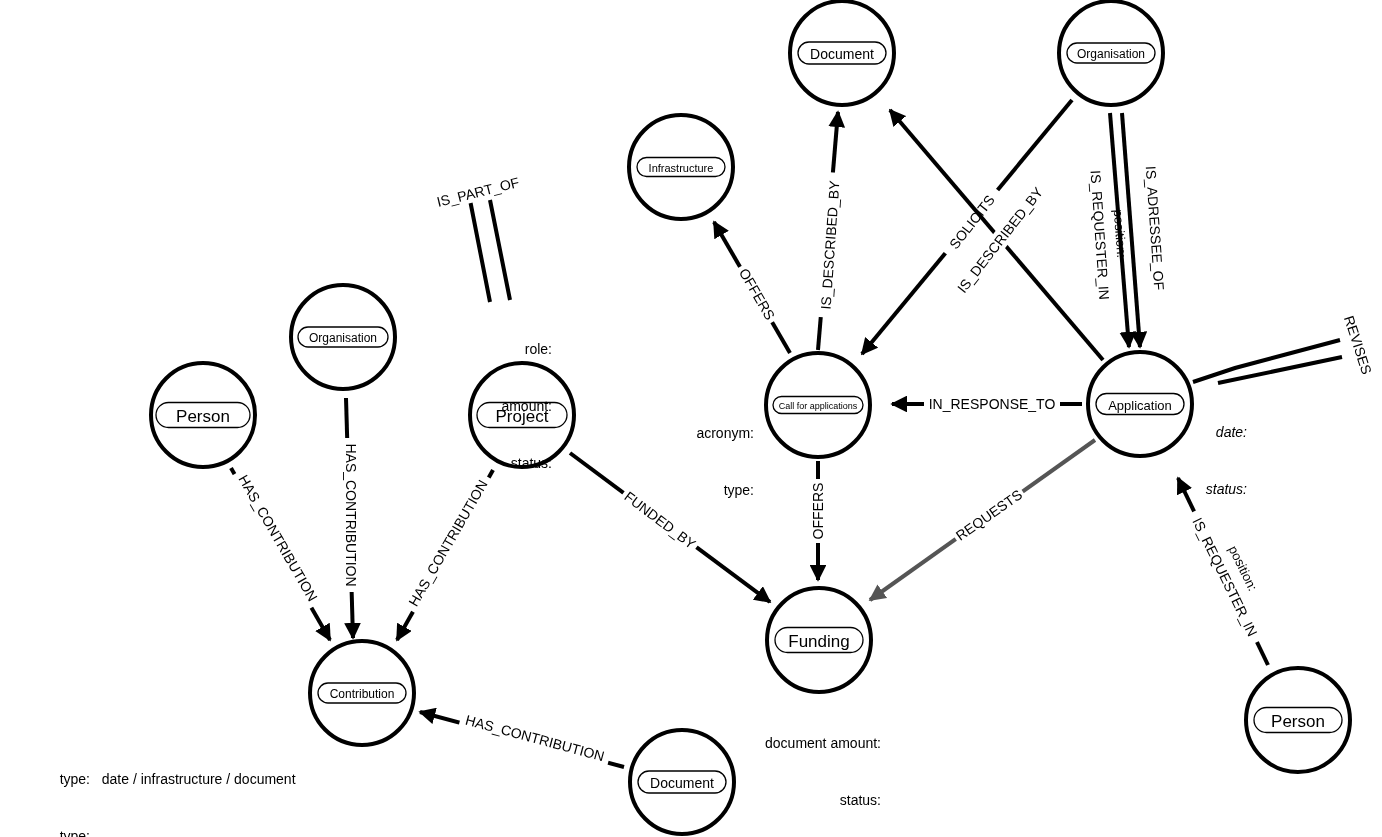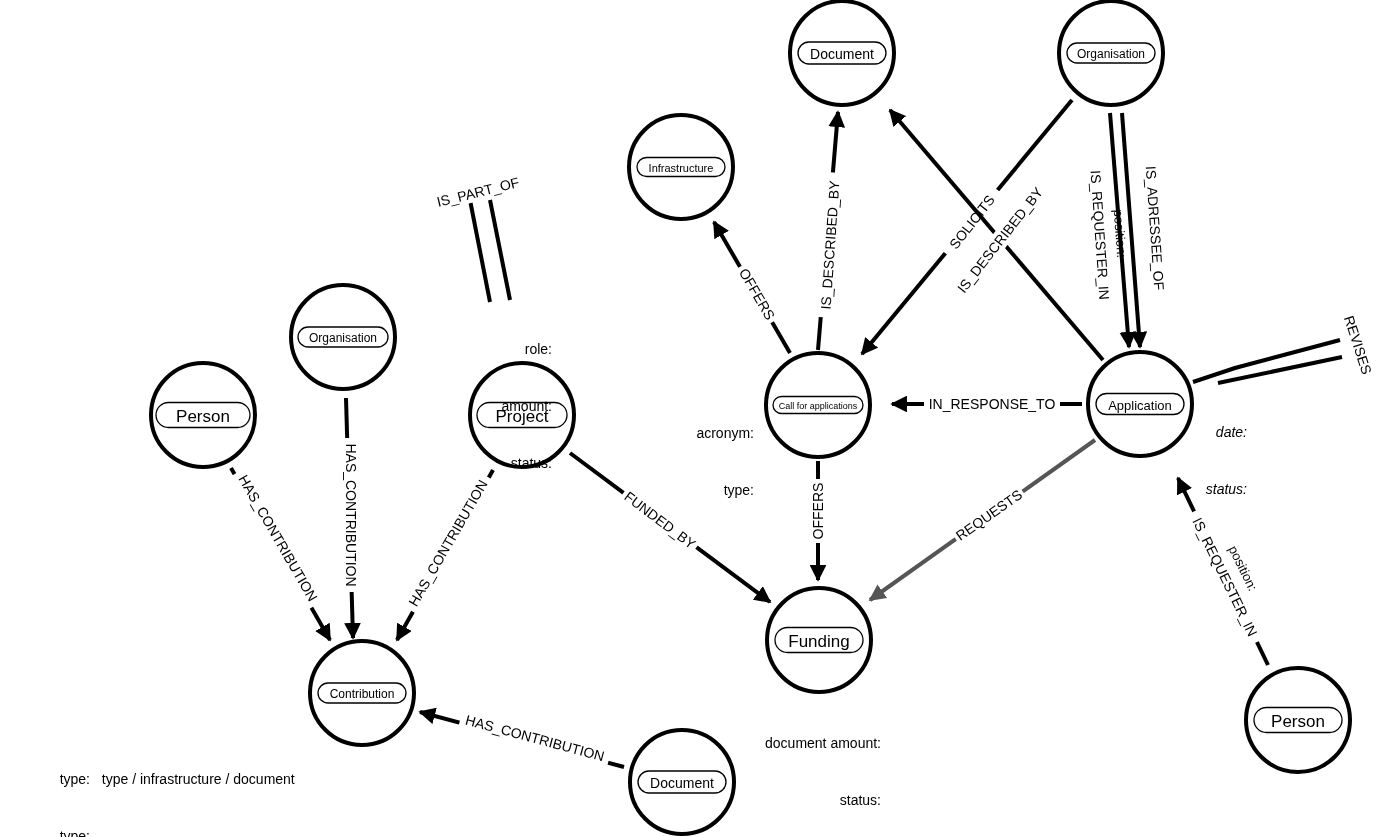--- a/index.html
+++ b/index.html
@@ -223,21 +223,21 @@
 </div>
 
 <div class="props right" style="left:0px; top:732px; width:90px;">
   <span class="row">type:</span>
   <span class="row">type:</span>
   
   
   
 </div>
 <div class="props" style="left:94px; top:751px;">
-  <span>type / infrastructure / document</span>
+  <span>date / infrastructure / document</span>
 </div>
 
 <div class="props right" style="left:654px; top:386px; width:100px;">
   <span class="row">acronym:</span>
   <span class="row">type:</span>
 </div>
 
 <div class="props right" style="left:730px; top:696px; width:151px;">
   <span class="row">document amount:</span>
   <span class="row">status:</span>

